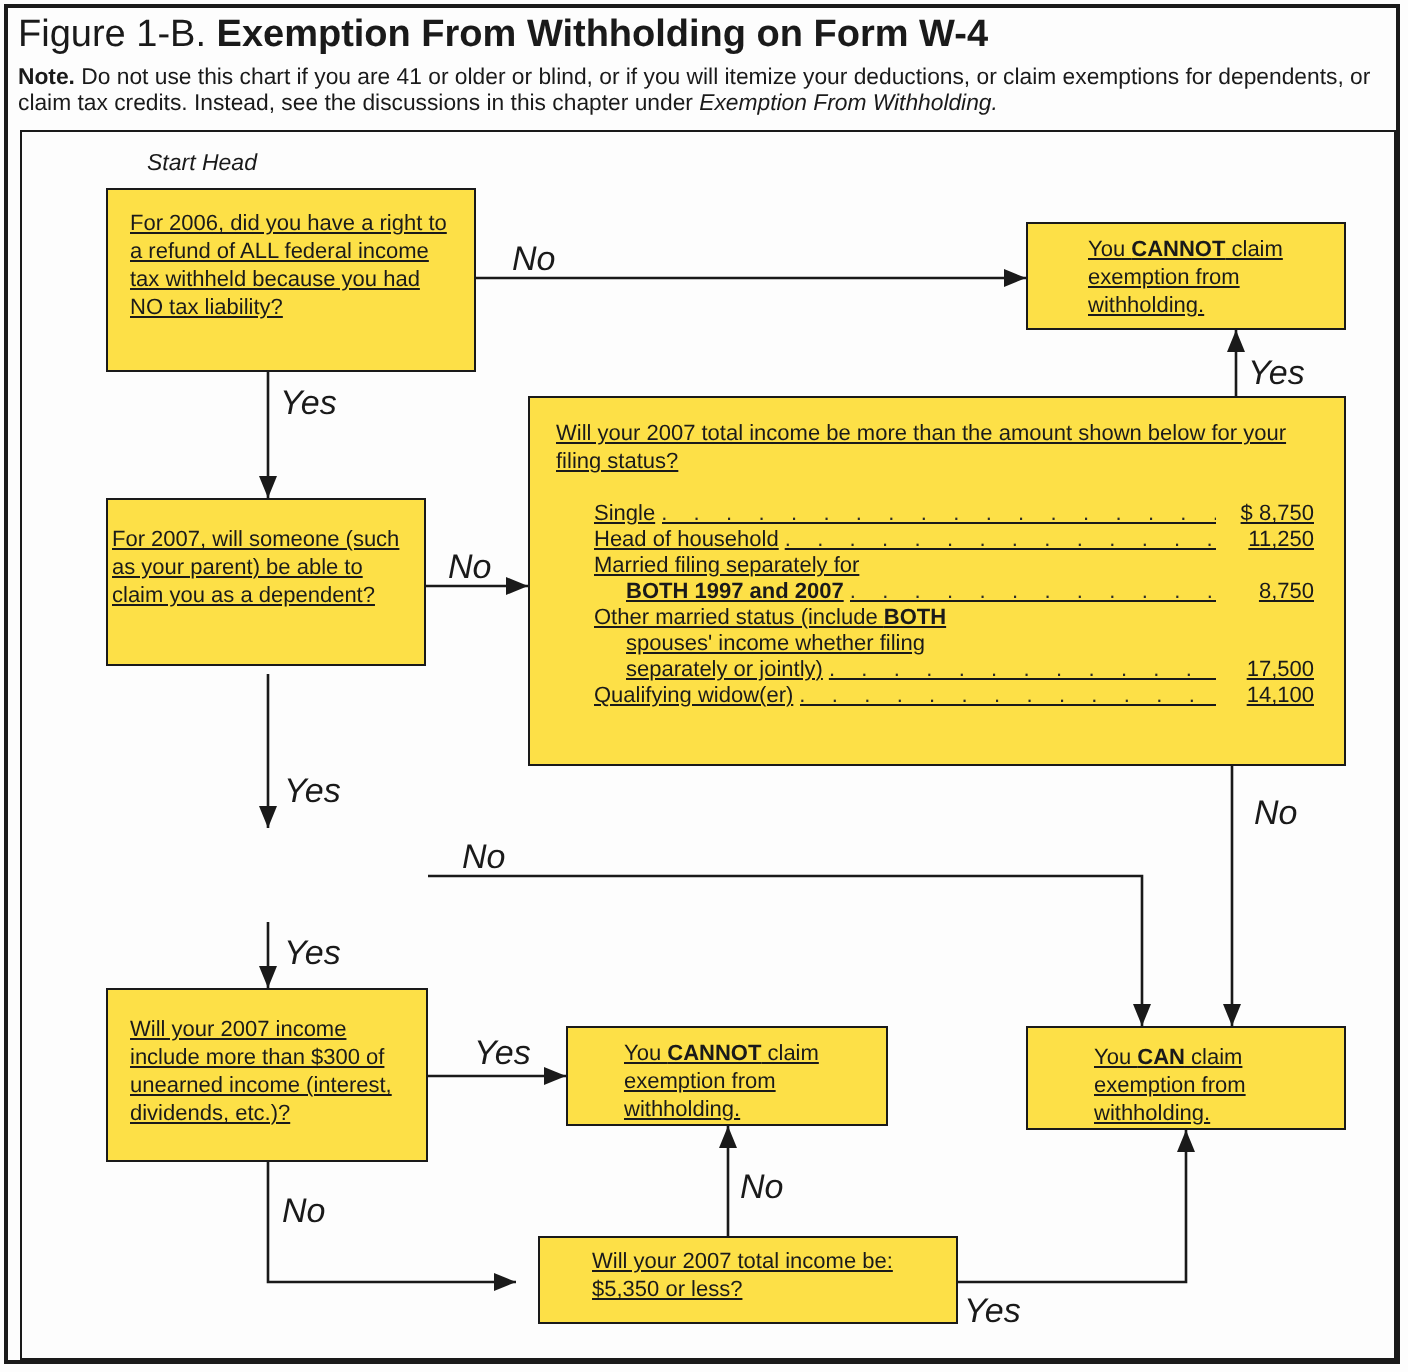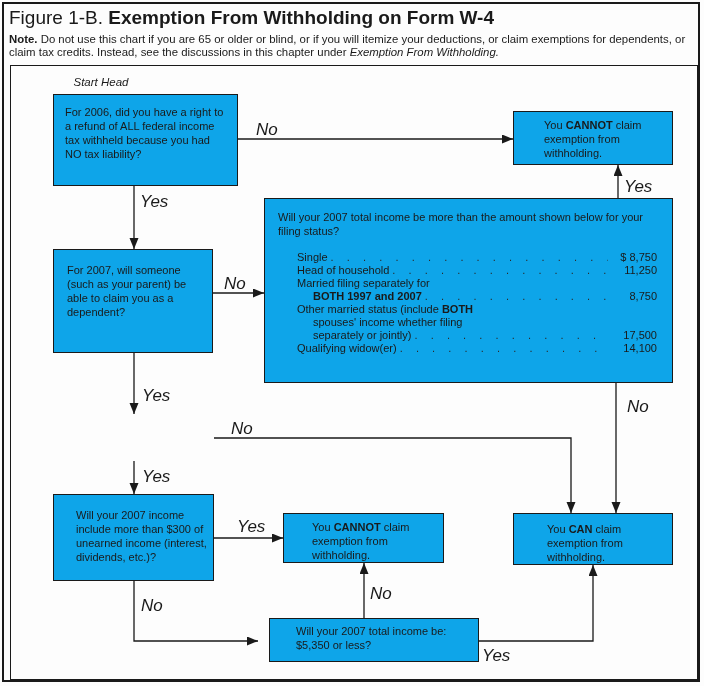--- a/index.html
+++ b/index.html
@@ -8,21 +8,21 @@
     font-family:"Liberation Sans",sans-serif;color:#1a1a1a;box-sizing:border-box;
   }
   .outer-frame{position:absolute;left:2px;top:2px;width:698px;height:680px;border:2px solid #1a1a1a;box-sizing:border-box;}
   .fig-title{position:absolute;left:9px;top:7px;font-size:19px;white-space:nowrap;}
   .fig-title .plain{font-weight:normal;}
   .fig-title .bold{font-weight:bold;}
   .fig-note{position:absolute;left:9px;top:33px;width:688px;font-size:11.4px;line-height:12.8px;}
   .fig-note .b{font-weight:bold;}
   .fig-note .i{font-style:italic;}
   .chart{position:absolute;left:10px;top:65px;width:686px;height:613px;border:1.5px solid #1a1a1a;box-sizing:content-box;}
-  .node{position:absolute;border:1.5px solid #1a1a1a;background:#0ea5e9;box-sizing:border-box;font-size:11px;line-height:14px;}
+  .node{position:absolute;border:1.5px solid #1a1a1a;background:#fde047;box-sizing:border-box;font-size:11px;line-height:14px;text-decoration:underline;}
   .lbl{position:absolute;font-size:17px;font-style:italic;white-space:nowrap;}
   .start-here{position:absolute;left:40px;top:10px;width:100px;text-align:center;font-size:11.5px;font-style:italic;}
   .b{font-weight:bold;}
   svg.edges{position:absolute;left:0;top:0;pointer-events:none;}
   
   .status-q{font-size:11px;line-height:14px;max-width:384px;}
   .fs-rows{margin:13px 1px 0 19px;font-size:11px;}
   .fs-line{display:flex;align-items:baseline;line-height:13px;}
   .fs-line.indent .fs-label{padding-left:16px;}
   .fs-leader{flex:1;overflow:hidden;white-space:nowrap;margin:0 3px;letter-spacing:1px;color:#2a2a2a;}
@@ -33,21 +33,21 @@
 
 <div class="page">
   <div class="outer-frame"></div>
 
   <div class="fig-title">
     <span class="plain">Figure 1-B.</span>
     <span class="bold">Exemption From Withholding on Form W-4</span>
   </div>
 
   <div class="fig-note">
-    <span class="b">Note.</span><span> Do not use this chart if you are 65 or older or blind, or if you will itemize your deductions, or claim exemptions for dependents, or claim tax credits. Instead, see the discussions in this chapter under </span><span class="i">Exemption From Withholding.</span>
+    <span class="b">Note.</span><span> Do not use this chart if you are 41 or older or blind, or if you will itemize your deductions, or claim exemptions for dependents, or claim tax credits. Instead, see the discussions in this chapter under </span><span class="i">Exemption From Withholding.</span>
   </div>
 
   <div class="chart">
 
     <svg class="edges" width="686" height="613" viewBox="0 0 686 613">
       <defs>
         <marker id="ah" markerWidth="12" markerHeight="10" refX="11" refY="4.5" orient="auto" markerUnits="userSpaceOnUse">
           <path d="M0,0 L11,4.5 L0,9 Z" fill="#1a1a1a"></path>
         </marker>
       </defs>
@@ -64,24 +64,24 @@
         <path d="M123,515 V575 H247" marker-end="url(#ah)"></path>
         <path d="M353,552 V497" marker-end="url(#ah)"></path>
         <path d="M457,575 H582 V499" marker-end="url(#ah)"></path>
       </g>
     </svg>
 
     <div class="start-here">Start Head</div>
 
     <div class="node" style="left:42px;top:28px;width:185px;height:92px;padding:10px 8px 0 11px;">For 2006, did you have a right to a refund of ALL federal income tax withheld because you had NO tax liability?</div>
 
-    <div class="node" style="left:42px;top:183px;width:160px;height:104px;padding:13px 8px 0 13px;">For 2007, will someone (such as your parent) be able to claim you as a dependent?</div>
+    <div class="node" style="left:42px;top:183px;width:160px;height:84px;padding:13px 8px 0 2px;">For 2007, will someone (such as your parent) be able to claim you as a dependent?</div>
 
 
-    <div class="node" style="left:42px;top:428px;width:161px;height:87px;padding:13px 5px 0 22px;">Will your 2007 income include more than $300 of unearned income (interest, dividends, etc.)?</div>
+    <div class="node" style="left:42px;top:428px;width:161px;height:87px;padding:13px 5px 0 11px;">Will your 2007 income include more than $300 of unearned income (interest, dividends, etc.)?</div>
 
     <div class="node" style="left:247px;top:552px;width:210px;height:44px;padding:5px 6px 0 26px;margin-left:11px;">Will your 2007 total income be: $5,350 or less?</div>
 
     <div class="node" style="left:502px;top:45px;width:160px;height:54px;padding:6px 4px 0 30px;">
       <span>You </span><span class="b">CANNOT</span><span> claim exemption from withholding.</span>
     </div>
 
     <div class="node" style="left:272px;top:447px;width:161px;height:50px;padding:6px 4px 0 28px;">
       <span>You </span><span class="b">CANNOT</span><span> claim exemption from withholding.</span>
     </div>

